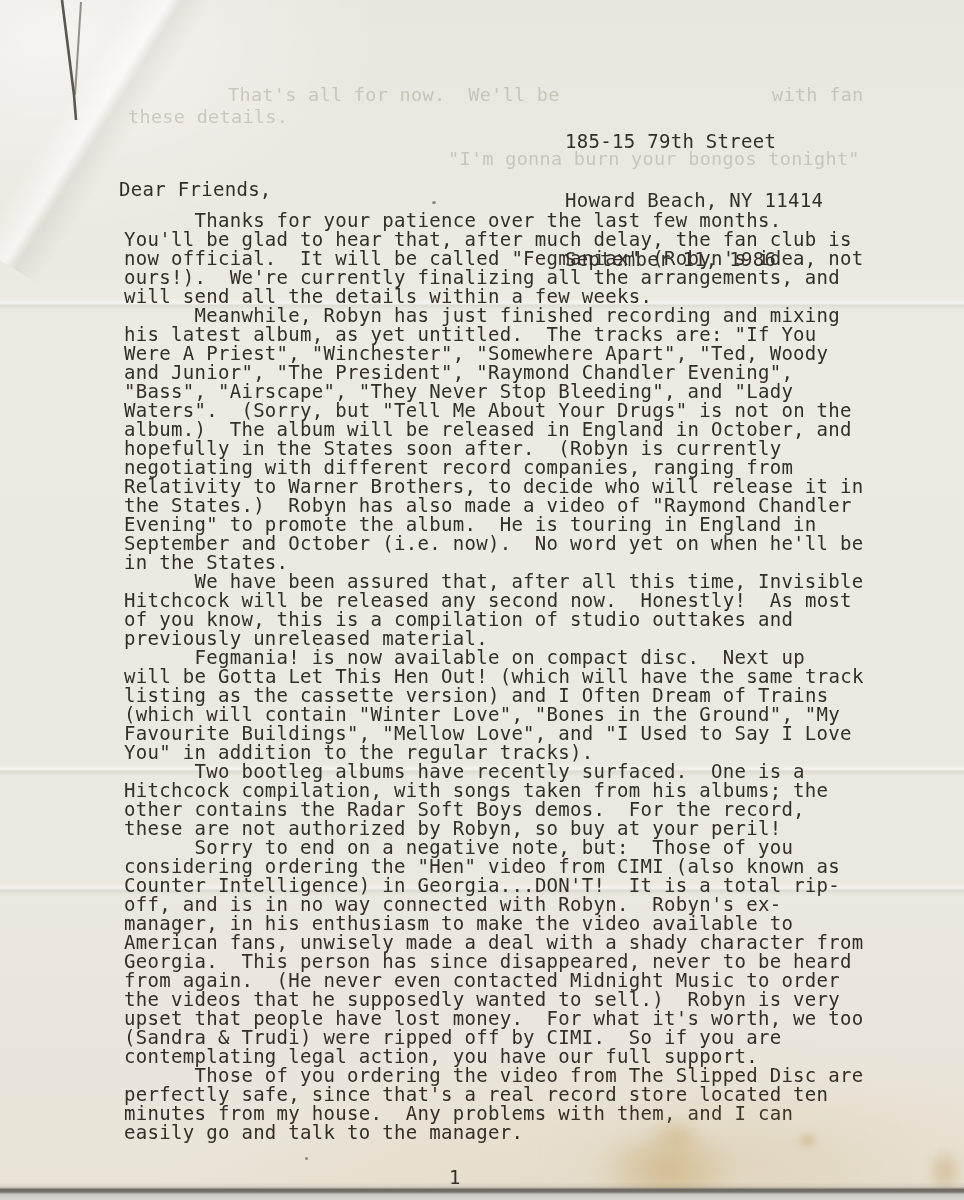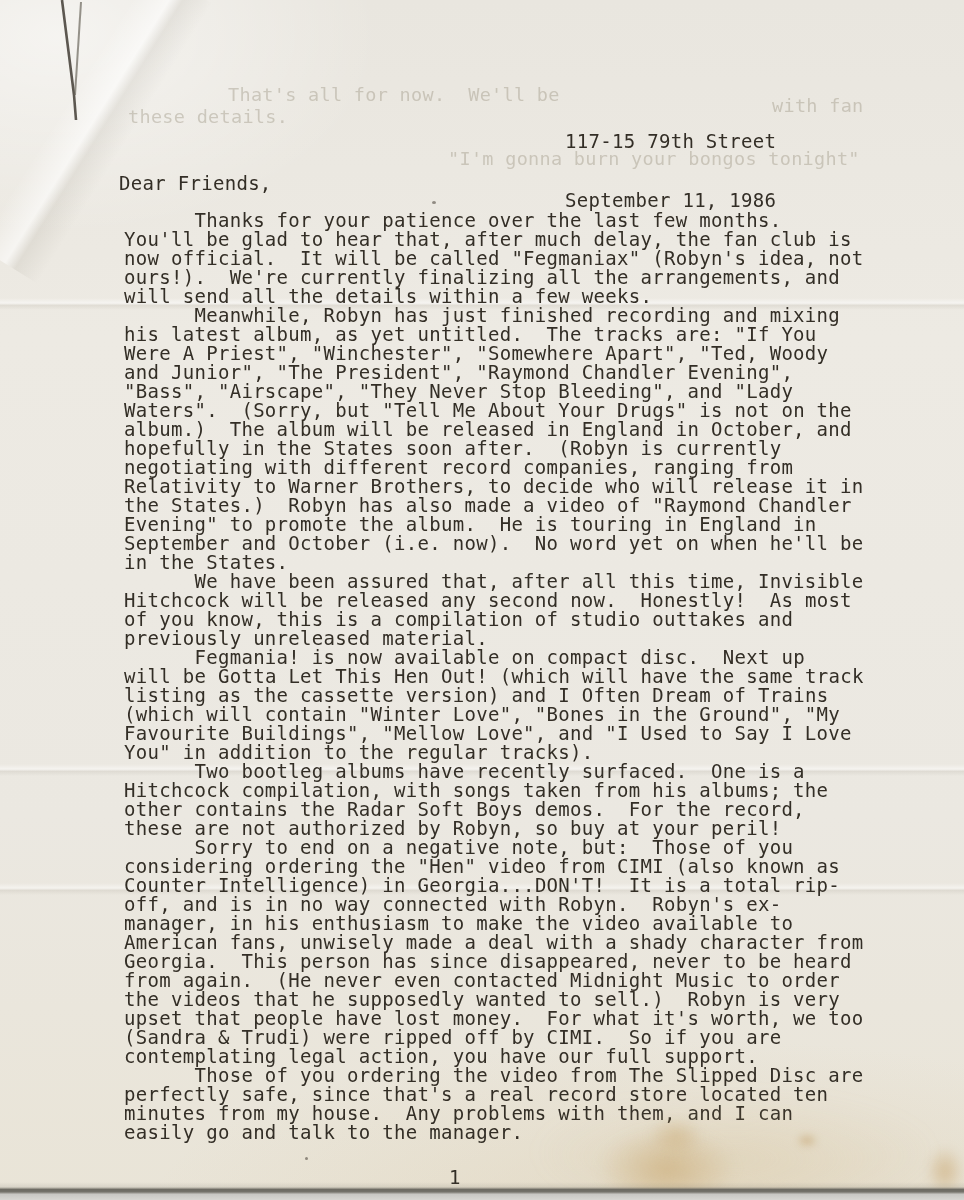--- a/index.html
+++ b/index.html
@@ -9,27 +9,27 @@
     position:absolute;left:0;top:0;width:964px;height:1200px;
     color:var(--ink,#332e26);
     background:
       radial-gradient(ellipse 520px 320px at 6% 3%, rgba(255,255,255,0.55), rgba(255,255,255,0) 62%),
       radial-gradient(ellipse 760px 240px at 72% 101%, rgba(213,193,152,0.28), rgba(213,193,152,0) 72%),
       linear-gradient(180deg,#e9e6df 0%,#edeae3 28%,#ebe8e1 68%,#e9e4d7 100%);
   }
   .type{font-family:"DejaVu Sans Mono","Liberation Mono",monospace;
         font-size:19px;letter-spacing:0.3px;white-space:pre;}
   .address{position:absolute;left:565px;top:91px;line-height:20px;}
-  .salutation{position:absolute;left:119px;top:174px;line-height:19px;}
+  .salutation{position:absolute;left:119px;top:180px;line-height:19px;}
   .letter-body{position:absolute;left:124px;top:211px;line-height:19px;}
   .line{height:19px;}
   .u{text-decoration-thickness:1.5px;text-underline-offset:3px;}
   .page-number{position:absolute;left:449px;top:1168px;line-height:19px;}
   .ghost{position:absolute;line-height:19px;color:var(--ghost,rgba(138,128,108,0.34));font-size:18.5px;}
-  .g1{left:228px;top:85px;} .g1b{left:772px;top:96px;}
+  .g1{left:228px;top:85px;} .g1b{left:772px;top:85px;}
   .g2{left:128px;top:107px;} .g3{left:448px;top:149px;}
   .crease{position:absolute;left:0;right:0;height:12px;
     background:linear-gradient(180deg,rgba(255,255,255,0) 0%,rgba(255,255,255,0.5) 42%,rgba(140,133,118,0.13) 62%,rgba(255,255,255,0) 100%);}
   .crease.c1{top:298px;} .crease.c2{top:764px;} .crease.c3{top:883px;}
   .crease-diag{position:absolute;left:-70px;top:90px;width:330px;height:70px;
     transform:rotate(-58deg);transform-origin:center;
     background:linear-gradient(180deg,rgba(255,255,255,0) 0%,rgba(255,255,255,0.55) 45%,rgba(150,144,130,0.14) 62%,rgba(255,255,255,0) 100%);}
   .staple-wrap{position:absolute;left:50px;top:0;}
   .stain{position:absolute;border-radius:50%;}
   .stain-wash{left:540px;top:1098px;width:390px;height:102px;filter:blur(12px);
@@ -57,21 +57,22 @@
   <div class="crease c2"></div>
   <div class="crease c3"></div>
   <div class="crease-diag"></div>
 
   <div class="ghost type g1">That's all for now.  We'll be</div>
   <div class="ghost type g1b">with fan</div>
   <div class="ghost type g2">these details.</div>
   <div class="ghost type g3">"I'm gonna burn your bongos tonight"</div>
 
   <div class="address type">
-    <div class="line">117-15 79th Street</div>
+    <div class="line">185-15 79th Street</div>
+    <div class="line">Howard Beach, NY 11414</div>
     <div class="line">September 11, 1986</div>
   </div>
 
   <div class="salutation type">Dear Friends,</div>
 
   <div class="letter-body type"><div class="line"><span>      Thanks for your patience over the last few months.</span></div><div class="line"><span>You'll be glad to hear that, after much delay, the fan club is</span></div><div class="line"><span>now official.  It will be called "Fegmaniax" (Robyn's idea, not</span></div><div class="line"><span>ours!).  We're currently finalizing all the arrangements, and</span></div><div class="line"><span>will send all the details within a few weeks.</span></div><div class="line"><span>      Meanwhile, Robyn has just finished recording and mixing</span></div><div class="line"><span>his latest album, as yet untitled.  The tracks are: "If You</span></div><div class="line"><span>Were A Priest", "Winchester", "Somewhere Apart", "Ted, Woody</span></div><div class="line"><span>and Junior", "The President", "Raymond Chandler Evening",</span></div><div class="line"><span>"Bass", "Airscape", "They Never Stop Bleeding", and "Lady</span></div><div class="line"><span>Waters".  (Sorry, but "Tell Me About Your Drugs" is </span><span class="u">not</span><span> on the</span></div><div class="line"><span>album.)  The album will be released in England in October, and</span></div><div class="line"><span>hopefully in the States soon after.  (Robyn is currently</span></div><div class="line"><span>negotiating with different record companies, ranging from</span></div><div class="line"><span>Relativity to Warner Brothers, to decide who will release it in</span></div><div class="line"><span>the States.)  Robyn has also made a video of "Raymond Chandler</span></div><div class="line"><span>Evening" to promote the album.  He is touring in England in</span></div><div class="line"><span>September and October (i.e. now).  No word yet on when he'll be</span></div><div class="line"><span>in the States.</span></div><div class="line"><span>      We have been assured that, after all this time, </span><span class="u">Invisible</span></div><div class="line"><span class="u">Hitchcock</span><span> will be released </span><span class="u">any</span><span> </span><span class="u">second</span><span> </span><span class="u">now</span><span>.  Honestly!  As most</span></div><div class="line"><span>of you know, this is a compilation of studio outtakes and</span></div><div class="line"><span>previously unreleased material.</span></div><div class="line"><span>      </span><span class="u">Fegmania!</span><span> is now available on compact disc.  Next up</span></div><div class="line"><span>will be </span><span class="u">Gotta</span><span> </span><span class="u">Let</span><span> </span><span class="u">This</span><span> </span><span class="u">Hen</span><span> </span><span class="u">Out!</span><span> (which will have the same track</span></div><div class="line"><span>listing as the cassette version) and </span><span class="u">I</span><span> </span><span class="u">Often</span><span> </span><span class="u">Dream</span><span> </span><span class="u">of</span><span> </span><span class="u">Trains</span></div><div class="line"><span>(which will contain "Winter Love", "Bones in the Ground", "My</span></div><div class="line"><span>Favourite Buildings", "Mellow Love", and "I Used to Say I Love</span></div><div class="line"><span>You" in addition to the regular tracks).</span></div><div class="line"><span>      Two bootleg albums have recently surfaced.  One is a</span></div><div class="line"><span>Hitchcock compilation, with songs taken from his albums; the</span></div><div class="line"><span>other contains the Radar Soft Boys demos.  For the record,</span></div><div class="line"><span>these are </span><span class="u">not</span><span> authorized by Robyn, so buy at your peril!</span></div><div class="line"><span>      Sorry to end on a negative note, but:  Those of you</span></div><div class="line"><span>considering ordering the "Hen" video from CIMI (also known as</span></div><div class="line"><span>Counter Intelligence) in Georgia...</span><span class="u">DON'T!</span><span>  It is a total rip-</span></div><div class="line"><span>off, and is in no way connected with Robyn.  Robyn's </span><span class="u">ex-</span></div><div class="line"><span>manager, in his enthusiasm to make the video available to</span></div><div class="line"><span>American fans, unwisely made a deal with a shady character from</span></div><div class="line"><span>Georgia.  This person has since disappeared, never to be heard</span></div><div class="line"><span>from again.  (He never even contacted Midnight Music to order</span></div><div class="line"><span>the videos that he supposedly wanted to sell.)  Robyn is very</span></div><div class="line"><span>upset that people have lost money.  For what it's worth, we too</span></div><div class="line"><span>(Sandra &amp; Trudi) were ripped off by CIMI.  So if you are</span></div><div class="line"><span>contemplating legal action, you have our full support.</span></div><div class="line"><span>      Those of you ordering the video from The Slipped Disc are</span></div><div class="line"><span>perfectly safe, since that's a real record store located ten</span></div><div class="line"><span>minutes from my house.  Any problems with them, and I can</span></div><div class="line"><span>easily go and talk to the manager.</span></div></div>
 
   <div class="page-number type">1</div>
 
   <div class="stain stain-wash"></div>

